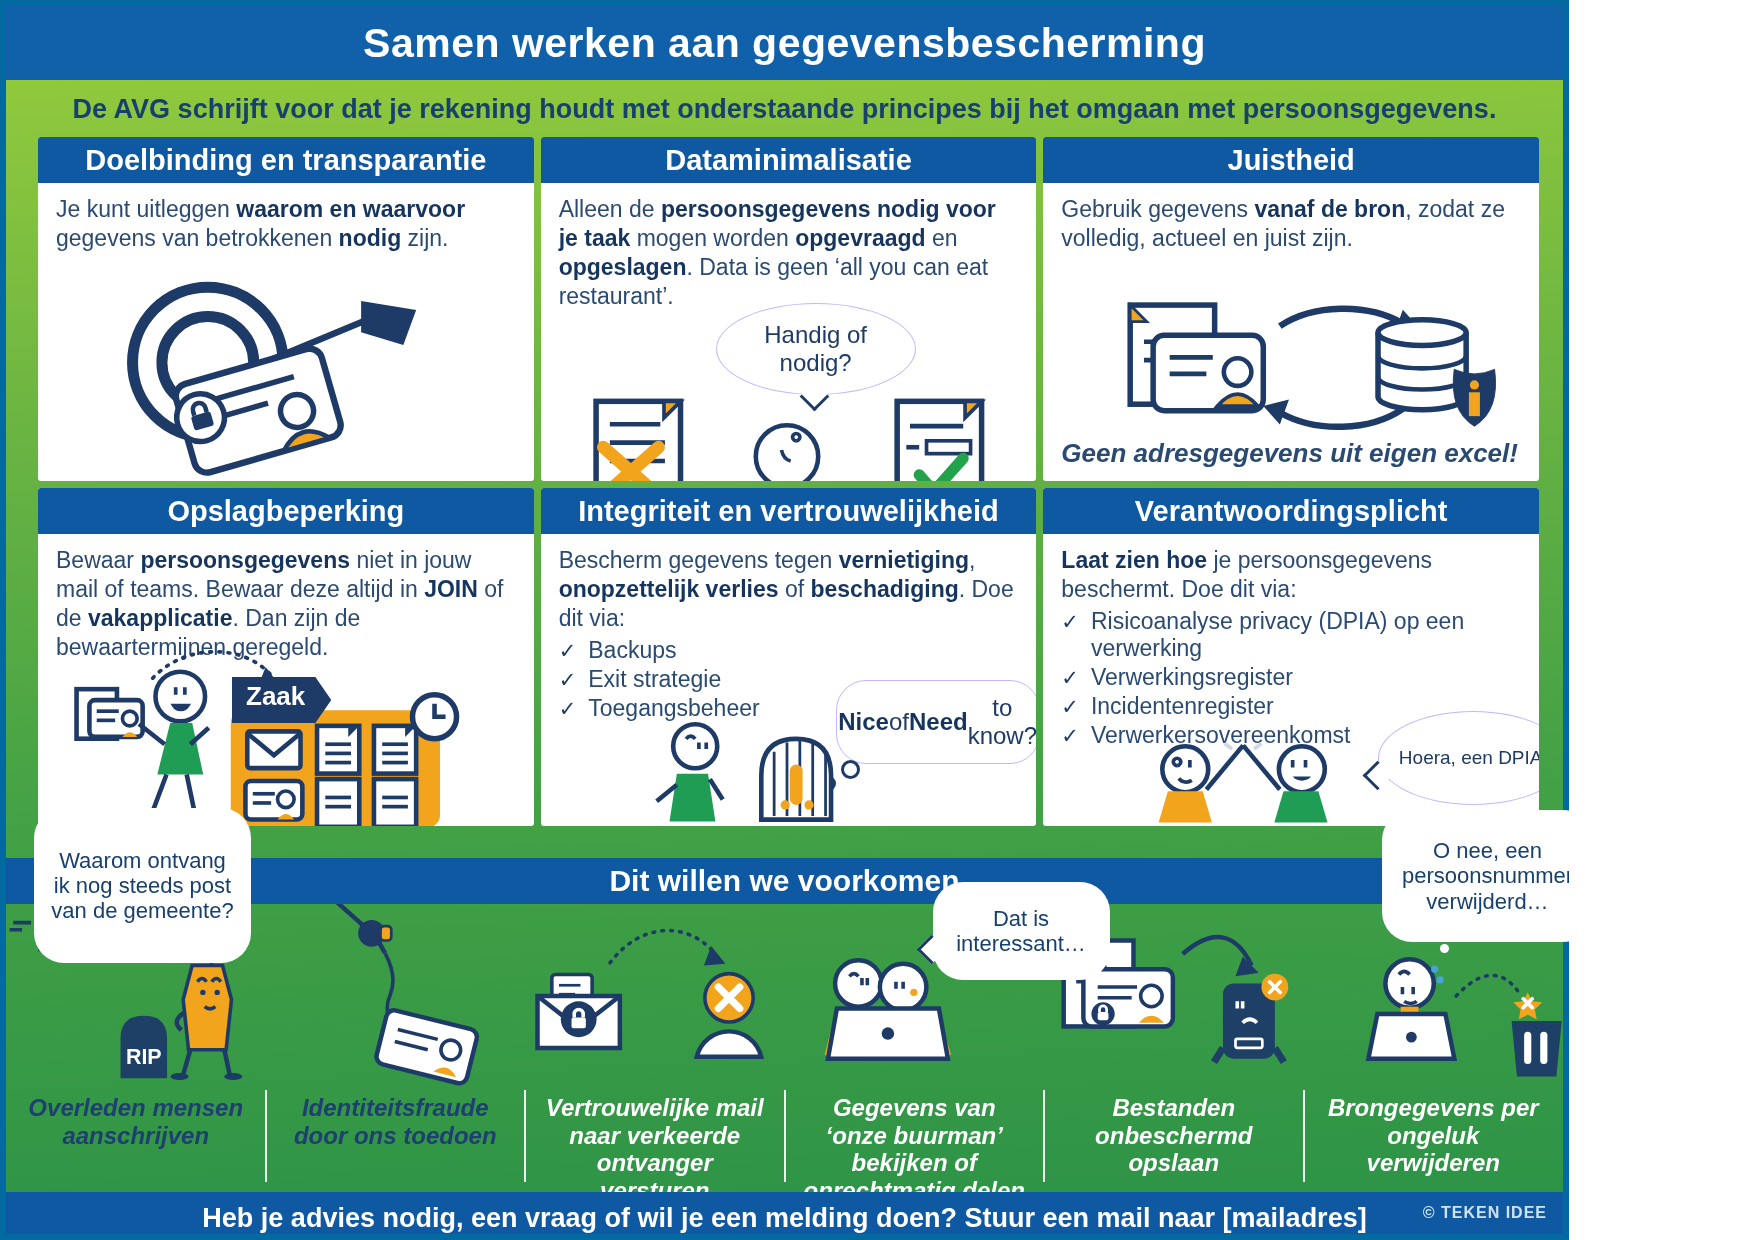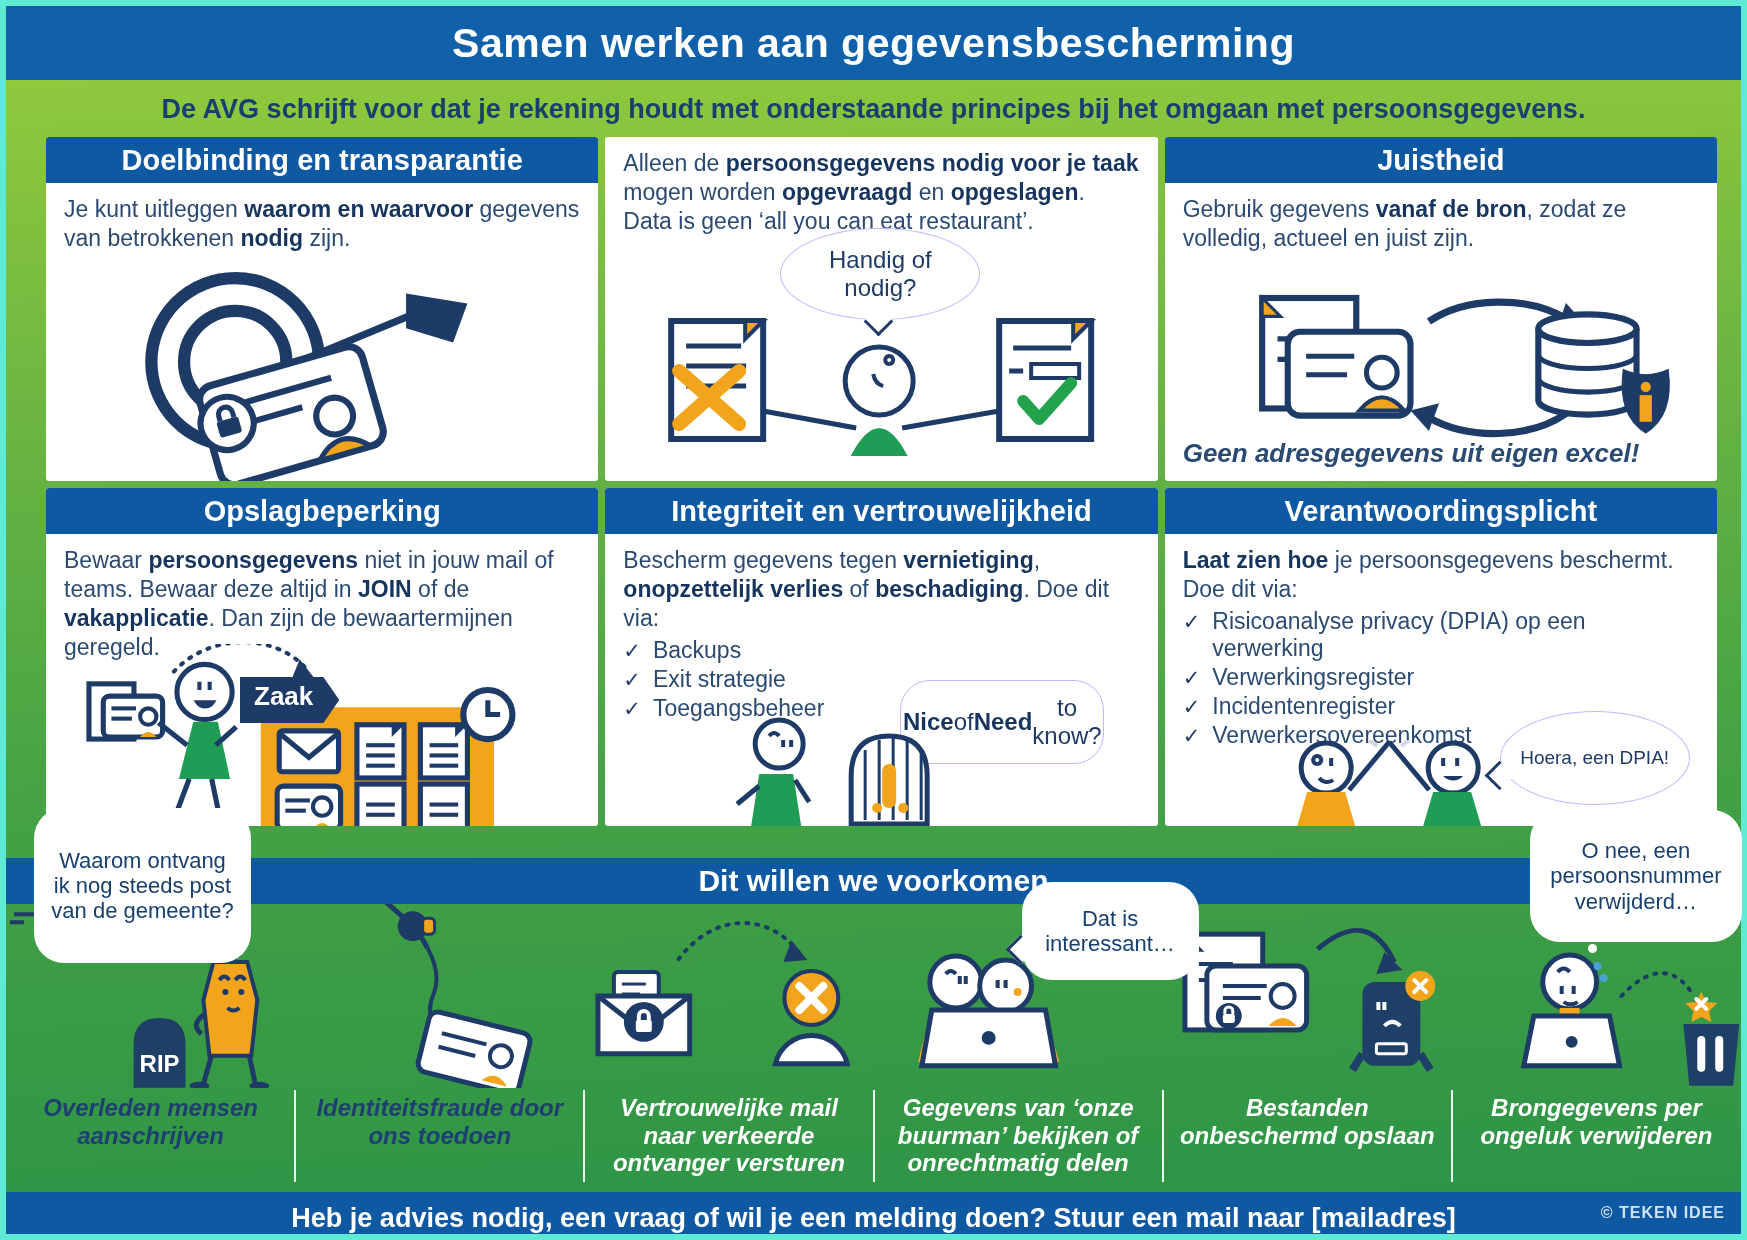--- a/index.html
+++ b/index.html
@@ -1,27 +1,27 @@
 <!DOCTYPE html>
 <html><head>
 <meta charset="utf-8">
 <style>
   html,body{margin:0;padding:0;background:#fff;}
-  .page{position:relative;width:1747px;height:1240px;overflow:hidden;
-        font-family:"Liberation Sans",sans-serif;background:#5eead4;}
+  .page{position:relative;width:1569px;height:1240px;overflow:hidden;
+        font-family:"Liberation Sans",sans-serif;background:#0369a1;}
   .poster{position:absolute;inset:6px;
           background:linear-gradient(178deg,#93ca3c 4%,#6cb542 32%,#45a245 62%,#2b9247 100%);}
   
   .topbar{position:absolute;top:0;left:0;right:0;height:74px;background:#1160aa;
           display:flex;align-items:center;justify-content:center;}
   .topbar h1{margin:0;color:#fff;font-size:41px;font-weight:bold;letter-spacing:.5px;}
   .subtitle{position:absolute;top:78px;left:0;right:0;height:50px;display:flex;
             align-items:center;justify-content:center;color:#17406f;font-size:27px;font-weight:bold;}
   
-  .cards{position:absolute;top:131px;left:40px;right:24px;
+  .cards{position:absolute;top:131px;left:32px;right:24px;
          display:grid;grid-template-columns:repeat(3,1fr);column-gap:22px;row-gap:24px;gap:7px;}
   .card{background:#fff;border-radius:3px;display:flex;flex-direction:column;overflow:hidden;}
   .row1{height:344px;} .row2{height:338px;}
   .card-head{height:46px;background:#0f58a2;color:#fff;font-size:29px;font-weight:bold;
              display:flex;align-items:center;justify-content:center;flex:none;}
   .card-body{padding:12px 18px 0 18px;font-size:23px;line-height:1.26;color:#2a4a72;}
   .card-body b, .bubble b{color:#15355e;}
   .card-art{position:relative;flex:1;}
   .note{position:absolute;left:18px;bottom:12px;font-size:26px;font-style:italic;
         color:#2a4a72;font-weight:600;}
@@ -95,20 +95,21 @@
             <path d="M252,210 Q278,182 304,210 Z" fill="#f2a41d" stroke="#1e3a66" stroke-width="5"></path>
             <circle cx="175" cy="150" r="26" fill="#fff" stroke="#1e3a66" stroke-width="6"></circle>
             <rect x="165" y="146" width="22" height="16" rx="3" fill="#1e3a66"></rect>
             <path d="M169,146 v-5 a7,7 0 0 1 14,0 v5" fill="none" stroke="#1e3a66" stroke-width="5"></path>
           </g>
         </svg>
       </div>
     </div>
 
     <div class="card row1">
+      <div class="card-head">Dataminimalisatie</div>
       <div class="card-body"><span>Alleen de </span><b>persoonsgegevens nodig voor je taak</b><span> mogen worden </span><b>opgevraagd</b><span> en </span><b>opgeslagen</b><span>. Data is geen ‘all you can eat restaurant’.</span></div>
       <div class="card-art">
         <div class="bubble outlined ellipse tail-down" style="left:175px;top:-8px;width:170px;height:78px;font-size:24px;padding:6px 14px;">Handig of nodig?</div>
         <svg viewBox="0 0 540 140" style="position:absolute;left:0;top:80px;width:100%;height:140px">
           <rect x="60" y="5" width="92" height="118" fill="#fff" stroke="#1e3a66" stroke-width="6"></rect>
           <path d="M152,5 l-18,18 v-18 z" fill="#f2a41d" stroke="#1e3a66" stroke-width="4"></path>
           <line x1="75" y1="30" x2="130" y2="30" stroke="#1e3a66" stroke-width="5"></line>
           <line x1="75" y1="50" x2="135" y2="50" stroke="#1e3a66" stroke-width="5"></line>
           <line x1="75" y1="70" x2="135" y2="70" stroke="#1e3a66" stroke-width="5"></line>
           <g>

